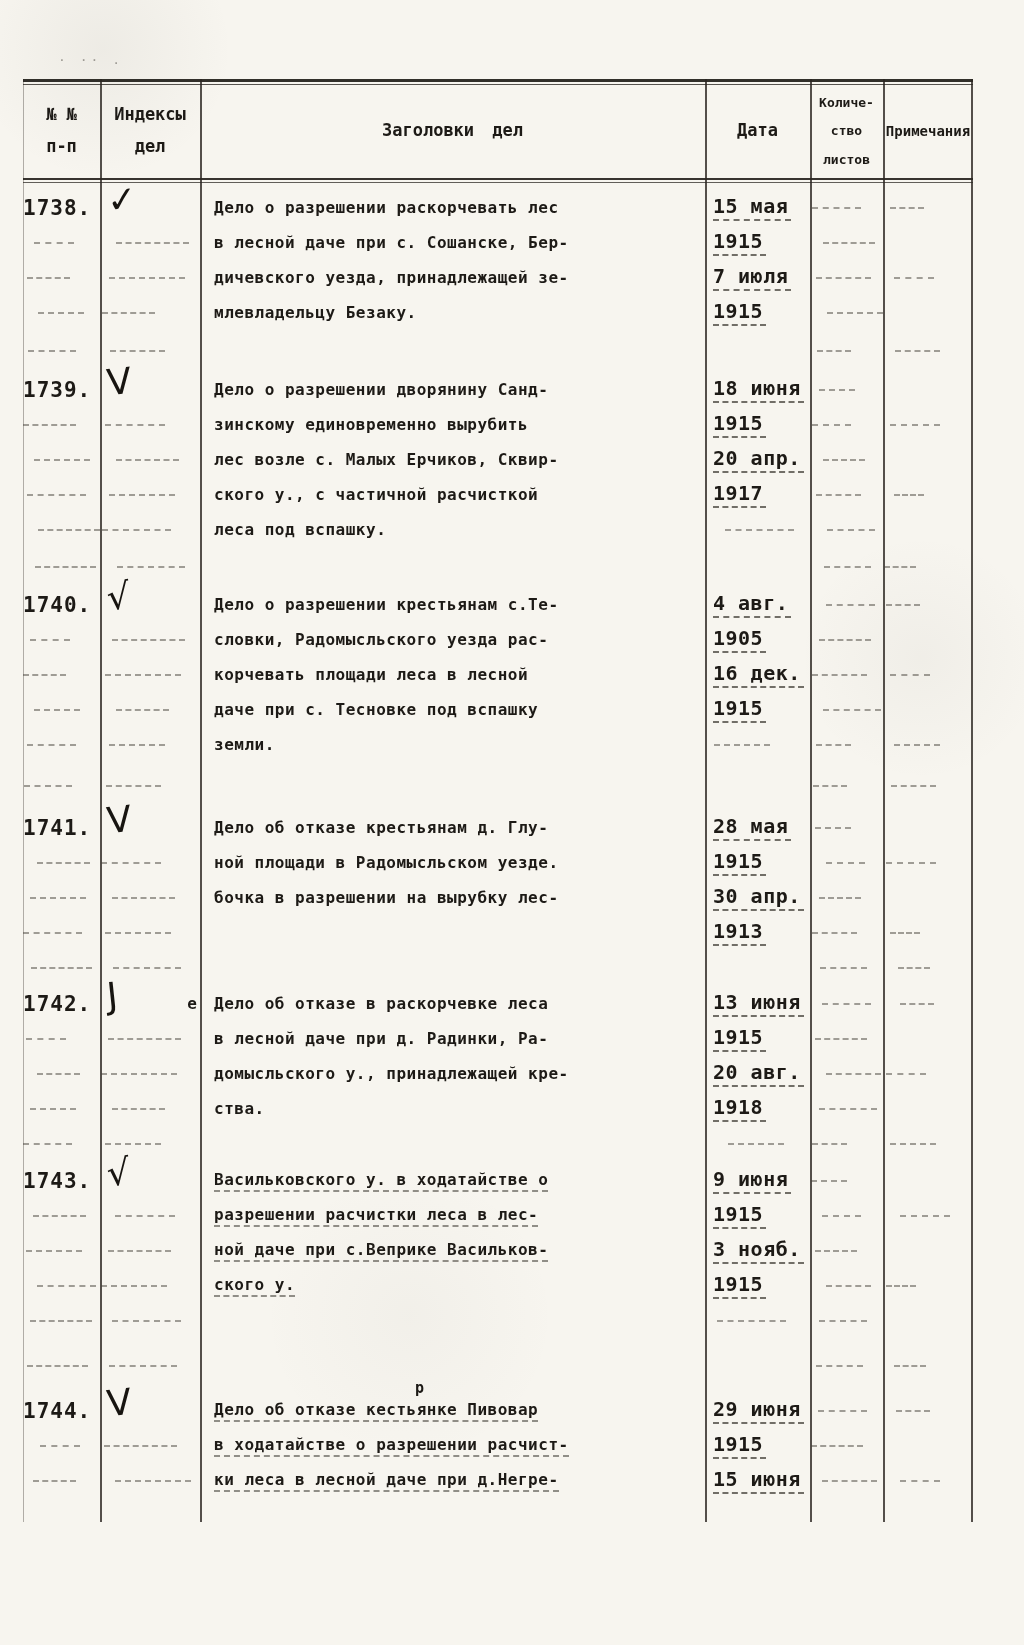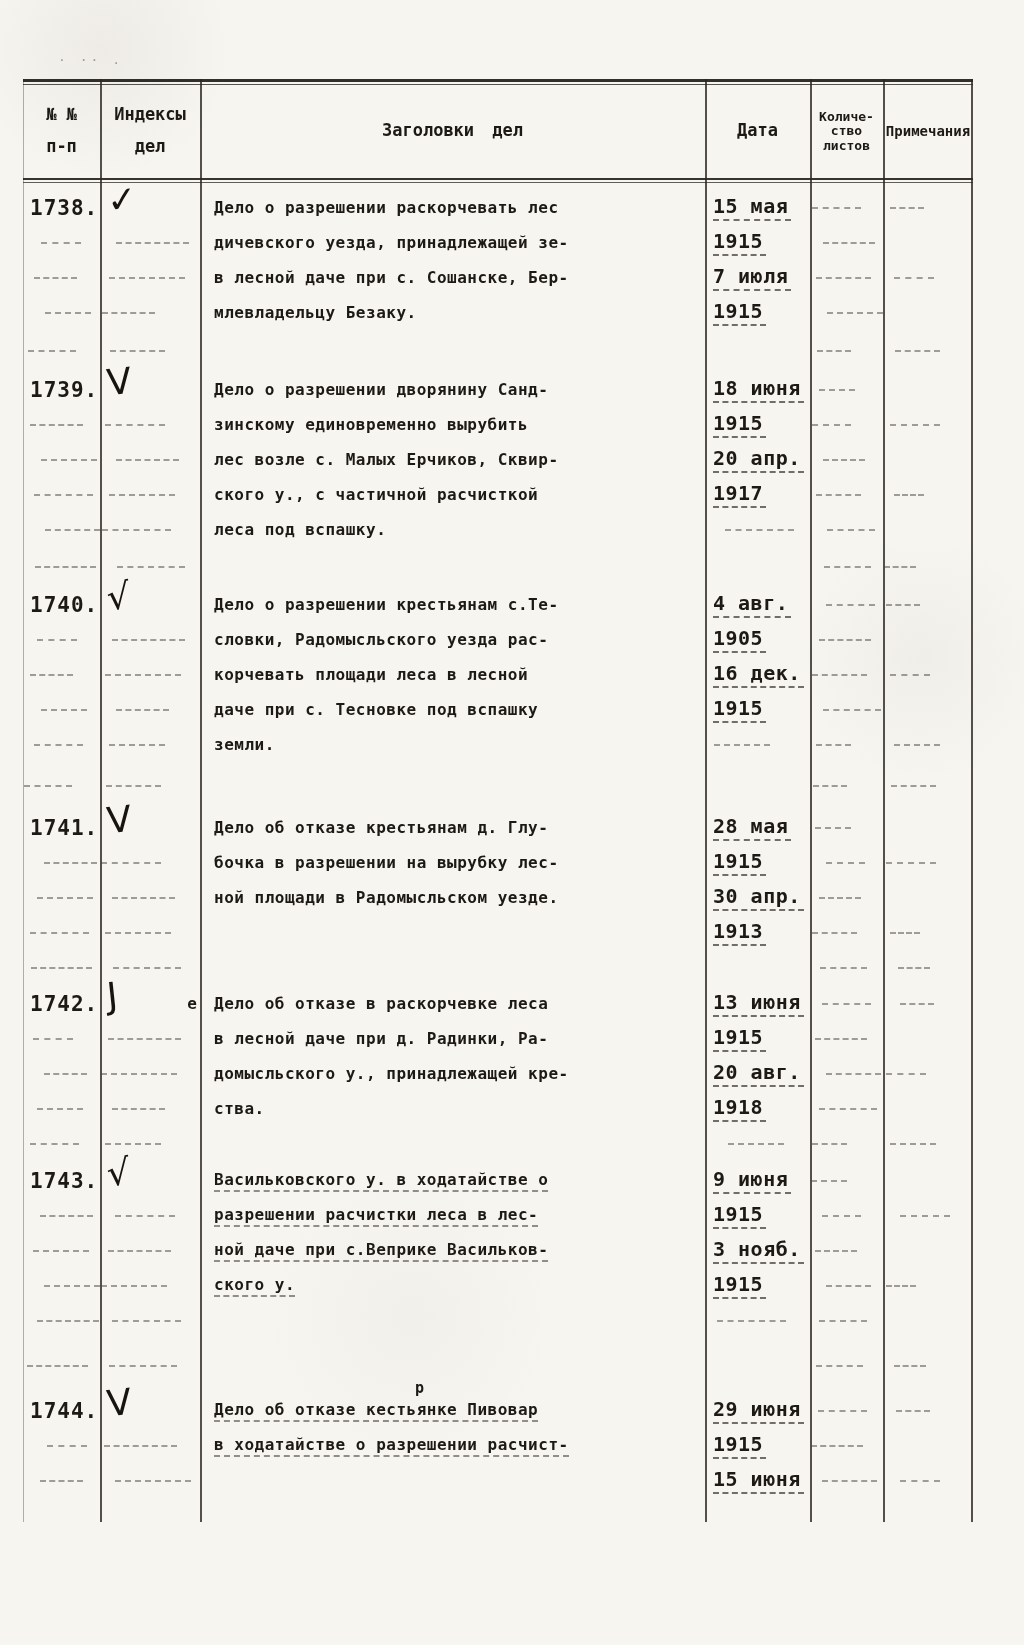--- a/index.html
+++ b/index.html
@@ -22,29 +22,29 @@
   
   .vline{position:absolute;top:79px;height:1443px;width:2px;background:rgba(42,38,32,.8)}
   .vfaint{width:1px;background:rgba(42,38,32,.35)}
   
   .thead{
     position:absolute;left:23px;top:84px;width:950px;height:94px;
     display:grid;grid-template-columns:77px 100px 505px 105px 73px 90px;
   }
   .hcell{display:flex;flex-direction:column;align-items:center;justify-content:center;
          font-size:17px;font-weight:bold;gap:14px;line-height:1.05;text-align:center}
-  .hcell.small{font-size:13px;gap:1px;font-weight:bold}
+  .hcell.small{font-size:13px;gap:15px;font-weight:bold}
   .hcell.notes{font-size:14px;gap:0}
   .hcell.title-h{font-size:17px;word-spacing:8px}
   
   #rows{position:absolute;left:23px;top:188px;width:950px}
   .row{display:grid;grid-template-columns:77px 100px 505px 105px 73px 90px}
   .cell{position:relative}
   .line{height:35px;display:flex;align-items:center}
-  .num-cell{padding-left:7px}
+  .num-cell{}
   .title-cell .line{padding-left:14px}
   .date-cell .line{padding-left:8px}
   .num{font-size:21px;font-weight:bold;letter-spacing:1px}
   .mark{
     position:absolute;top:-8px;left:7px;font-size:36px;line-height:1;
     font-family:"DejaVu Sans",sans-serif;color:#171410;transform:rotate(-6deg);font-weight:400
   }
   .side-note{position:absolute;top:8px;right:3px;font-size:16px;font-weight:bold;color:#2a2username:#2a2722}
   .t{font-size:16px;font-weight:bold;letter-spacing:.5px;white-space:nowrap}
   .u .t{border-bottom:2px dashed rgba(60,56,50,.55);padding-bottom:1px}
@@ -124,24 +124,24 @@
         </div>
         <div class="line">
           <i class="dash" style="width: 53px; margin-left: 2px;"></i>
         </div>
       </div>
       <div class="cell title-cell">
         <div class="line">
           <span class="t">Дело о разрешении раскорчевать лес</span>
         </div>
         <div class="line">
+          <span class="t">в лесной даче при с. Сошанске, Бер-</span>
+        </div>
+        <div class="line">
           <span class="t">дичевского уезда, принадлежащей зе-</span>
-        </div>
-        <div class="line">
-          <span class="t">в лесной даче при с. Сошанске, Бер-</span>
         </div>
         <div class="line">
           <span class="t">млевладельцу Безаку.</span>
         </div>
       </div>
       <div class="cell date-cell">
         <div class="line">
           <span class="d">15 мая</span>
         </div>
         <div class="line">
@@ -449,24 +449,24 @@
         </div>
         <div class="line">
           <i class="dash" style="width: 66px; margin-left: 5px;"></i>
         </div>
       </div>
       <div class="cell title-cell">
         <div class="line">
           <span class="t">Дело об отказе крестьянам д. Глу-</span>
         </div>
         <div class="line">
+          <span class="t">ной площади в Радомысльском уезде.</span>
+        </div>
+        <div class="line">
           <span class="t">бочка в разрешении на вырубку лес-</span>
-        </div>
-        <div class="line">
-          <span class="t">ной площади в Радомысльском уезде.</span>
         </div>
         <div class="line"></div>
       </div>
       <div class="cell date-cell">
         <div class="line">
           <span class="d">28 мая</span>
         </div>
         <div class="line">
           <span class="d">1915</span>
         </div>
@@ -748,20 +748,23 @@
         </div>
       </div>
       <div class="cell title-cell">
         <span class="sup">р</span>
         <div class="line u">
           <span class="t">Дело об отказе кестьянке Пивовар</span>
         </div>
         <div class="line u">
           <span class="t">в ходатайстве о разрешении расчист-</span>
         </div>
+        <div class="line u">
+          <span class="t">ки леса в лесной даче при д.Негре-</span>
+        </div>
       </div>
       <div class="cell date-cell">
         <div class="line">
           <span class="d">29 июня</span>
         </div>
         <div class="line">
           <span class="d">1915</span>
         </div>
         <div class="line">
           <span class="d">15 июня</span>

